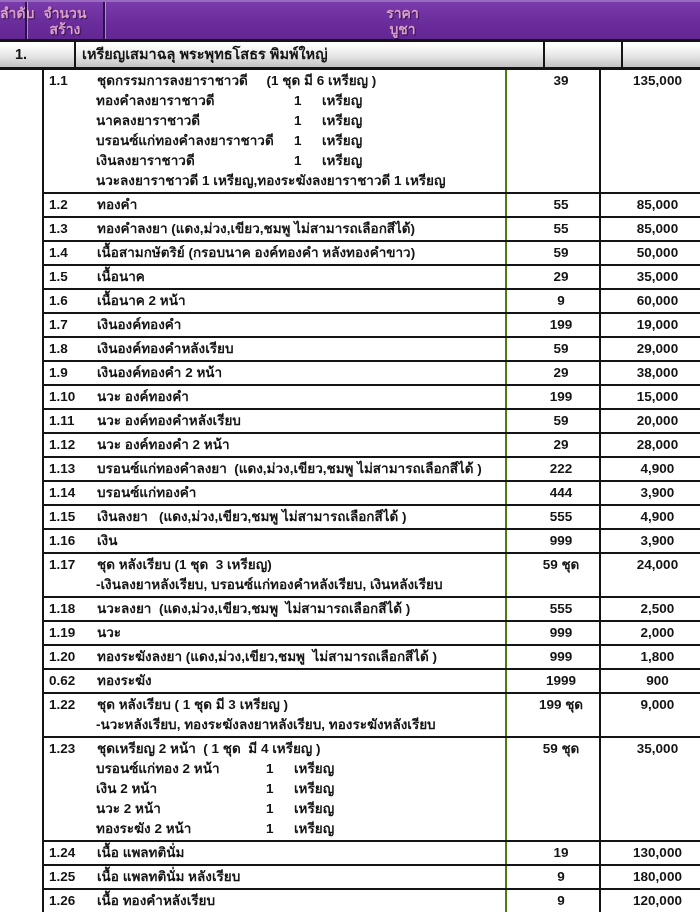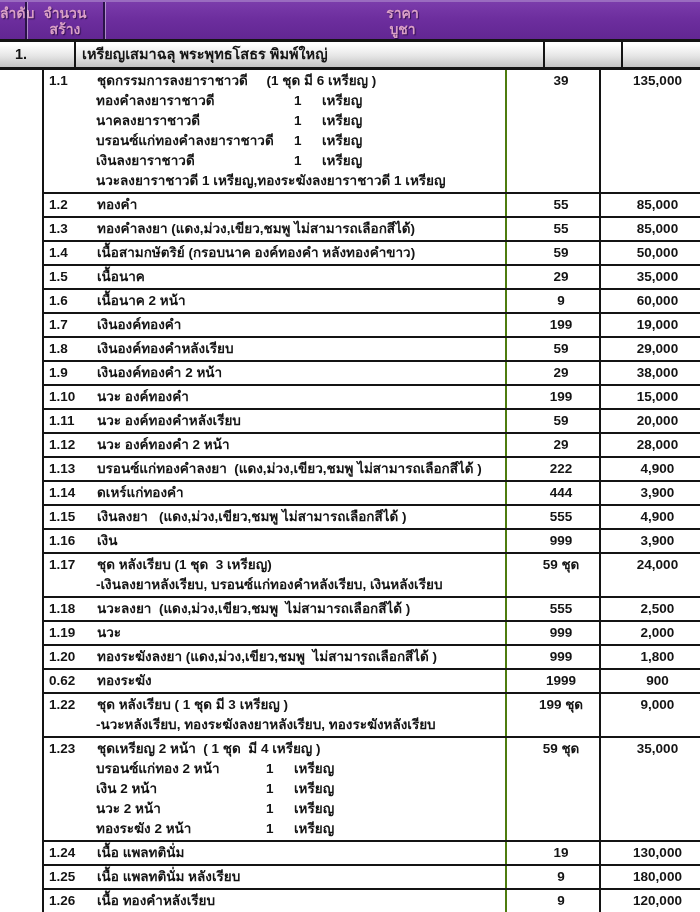--- a/index.html
+++ b/index.html
@@ -218,21 +218,21 @@
             <span class="item-text">บรอนซ์แก่ทองคำลงยา  (แดง,ม่วง,เขียว,ชมพู ไม่สามารถเลือกสีได้ )</span>
           </div>
         </div>
         <div class="c-qty">222</div>
         <div class="c-price">4,900</div>
       </div>
       <div class="trow">
         <div class="c-item">
           <div class="item-line">
             <span class="row-no">1.14</span>
-            <span class="item-text">ดเหร์แก่ทองคำ</span>
+            <span class="item-text">บรอนซ์แก่ทองคำ</span>
           </div>
         </div>
         <div class="c-qty">444</div>
         <div class="c-price">3,900</div>
       </div>
       <div class="trow">
         <div class="c-item">
           <div class="item-line">
             <span class="row-no">1.15</span>
             <span class="item-text">เงินลงยา   (แดง,ม่วง,เขียว,ชมพู ไม่สามารถเลือกสีได้ )</span>

